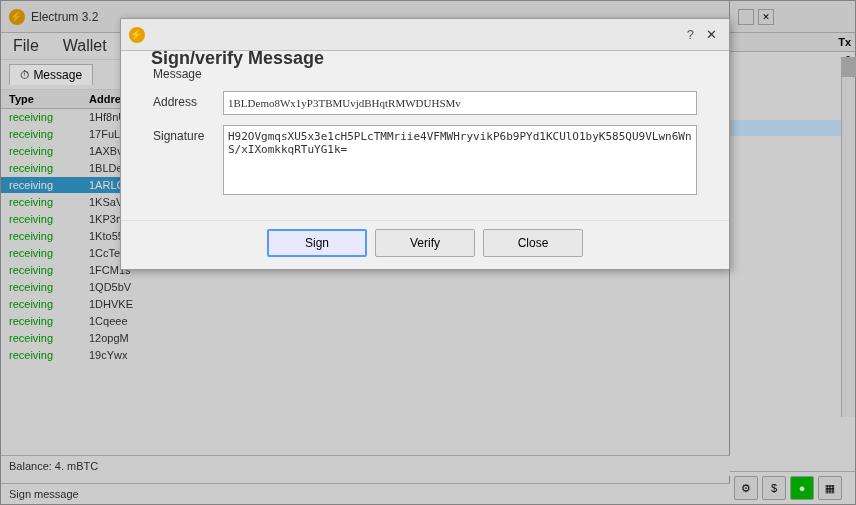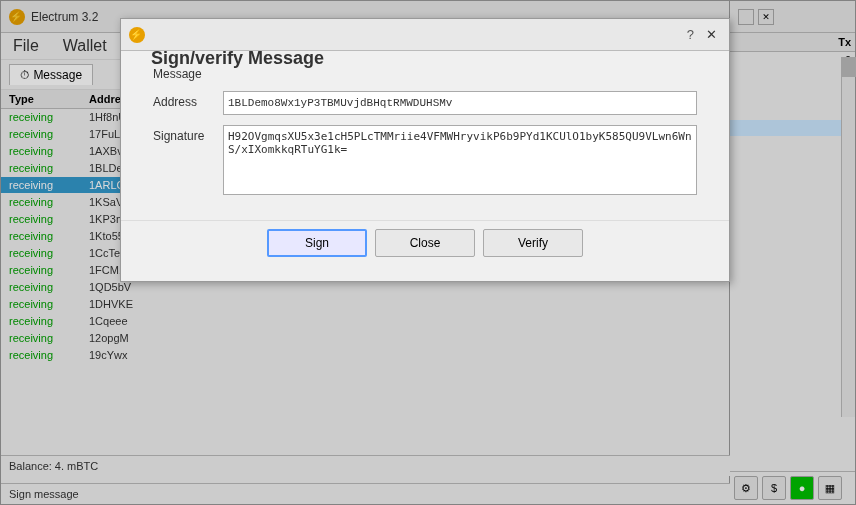--- a/index.html
+++ b/index.html
@@ -350,21 +350,21 @@
       background: white;
       color: #333;
     }
 
     input.form-input {
       width: 100%;
       height: 24px;
       border: 1px solid #aaa;
       padding: 2px 4px;
       font-size: 11px;
-      font-family: Liberation Mono, monospace;
+      font-family: Liberation Serif, serif;
       background: white;
       color: #333;
     }
 
     textarea.signature-field {
       width: 100%;
       height: 70px;
       border: 1px solid #aaa;
       padding: 4px;
       font-size: 11px;
@@ -376,21 +376,21 @@
 
     .signature-selected {
       background: #3399ff;
       color: white;
     }
 
     .dialog-footer {
       display: flex;
       justify-content: center;
       gap: 8px;
-      padding: 8px 16px 24px;
+      padding: 8px 16px 12px;
       border-top: 1px solid #ddd;
     }
 
     .dialog-btn {
       width: 100px;
       height: 28px;
       border: 1px solid #aaa;
       background: #e8e8e8;
       font-size: 12px;
       cursor: pointer;
@@ -570,16 +570,16 @@
     <div class="form-row">
       <span class="form-label">Signature</span>
       <div class="form-field">
         <textarea class="signature-field signature-selected" style="">H92OVgmqsXU5x3e1cH5PLcTMMriie4VFMWHryvikP6b9PYd1KCUlO1byK585QU9VLwn6WnS/xIXomkkqRTuYG1k=</textarea>
       </div>
     </div>
   </div>
 
   <div class="dialog-footer">
     <button class="dialog-btn do-btn">Sign</button>
+    <button class="dialog-btn">Verify</button>
     <button class="dialog-btn">Close</button>
-    <button class="dialog-btn">Verify</button>
   </div>
 </div>
 
 </body></html>

